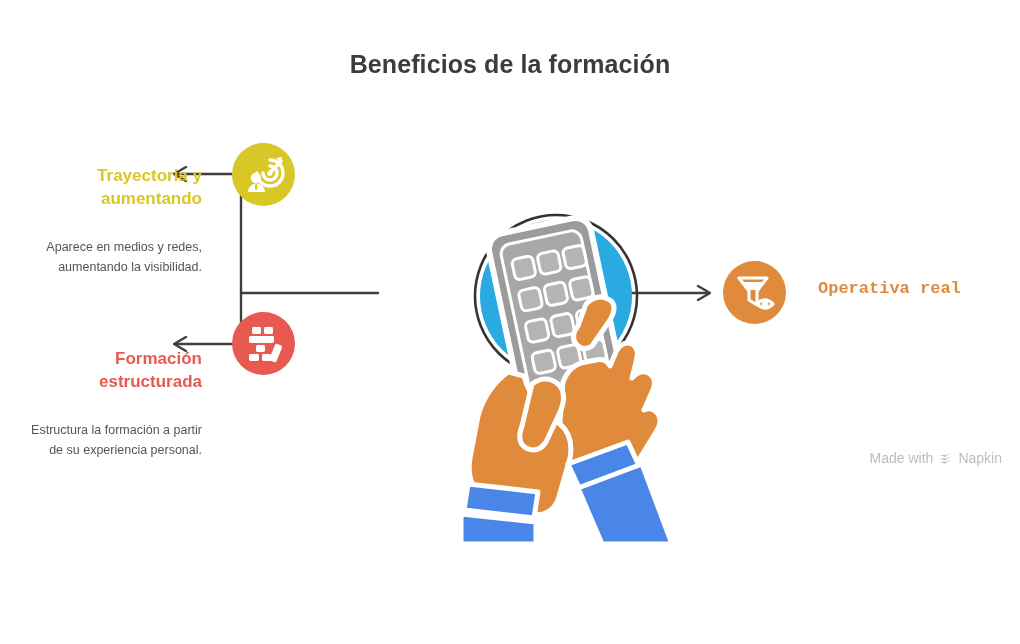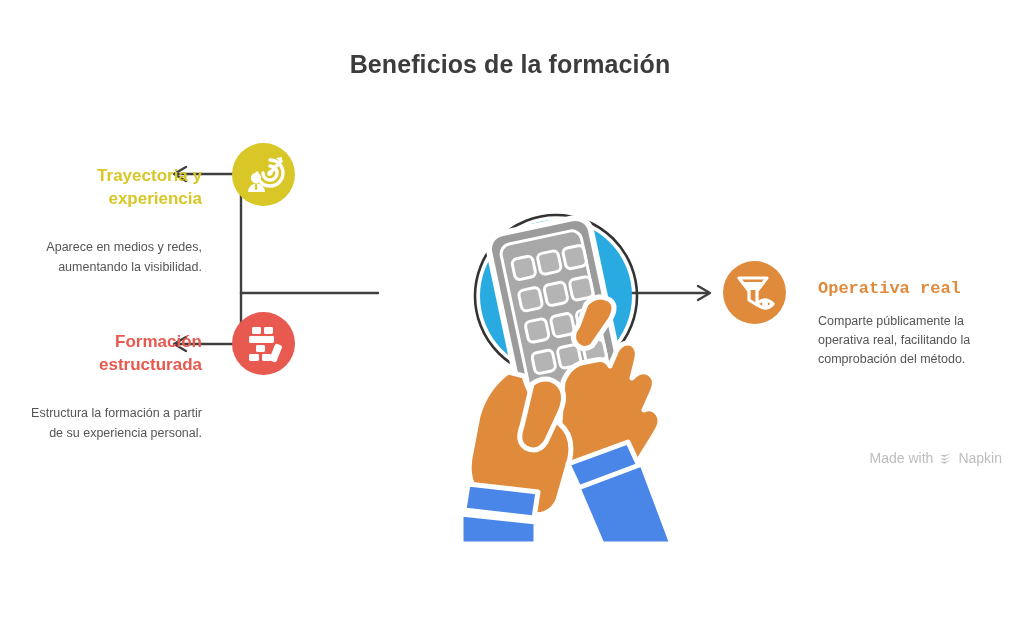--- a/index.html
+++ b/index.html
@@ -43,21 +43,21 @@
     font-weight: bold;
     line-height: 1.33;
   }
   .left-block .body {
     margin-top: 28px;
     font-size: 12.5px;
     line-height: 1.55;
     color: #555555;
   }
   #block-trayectoria { top: 165px; }
-  #block-formacion  { top: 331px; }
+  #block-formacion  { top: 348px; }
 
   
   .right-block {
     position: absolute;
     left: 818px;
     width: 185px;
     text-align: left;
   }
   .right-block .heading {
     font-size: 17px;
@@ -256,32 +256,31 @@
       <path d="M 5 6 L 33 6 L 23 19 L 23 33 L 15 28 L 15 19 Z" fill="none" stroke="#ffffff" stroke-width="3.2" stroke-linejoin="round"></path>
 
       <path d="M 9 10 L 29 10 L 22 18 L 16 18 Z" fill="#ffffff"></path>
 
       <path d="M 23 32 Q 31 24 39 32 Q 31 40 23 32 Z" fill="none" stroke="#ffffff" stroke-width="3.2" stroke-linejoin="round"></path>
       <circle cx="31" cy="32" r="3.1" fill="#ffffff"></circle>
     </svg>
   </div>
 
   <div class="left-block" id="block-trayectoria">
-    <div class="heading" style="color:#D9C627;">Trayectoria y experiencia</div>
+    <div class="heading" style="color:#D9C627;">Trayectoria y aumentando</div>
     <div class="body">Aparece en medios y redes, aumentando la visibilidad.</div>
   </div>
 
   <div class="left-block" id="block-formacion">
     <div class="heading" style="color:#E8594F;">Formación estructurada</div>
     <div class="body">Estructura la formación a partir de su experiencia personal.</div>
   </div>
 
   <div class="right-block" id="block-operativa">
     <div class="heading" style="color:#E08A3C;">Operativa real</div>
-    <div class="body">Comparte públicamente la operativa real, facilitando la comprobación del método.</div>
   </div>
 
   <div class="watermark">
     <span>Made with</span>
     <svg class="wm-logo" width="13" height="13" viewBox="0 0 13 13">
       <g fill="#bdbdbd">
         <path d="M 1 3 L 7 3 L 12 1.2 L 5.5 5 Z"></path>
         <path d="M 1 6.4 L 7 6.4 L 12 4.6 L 5.5 8.4 Z"></path>
         <path d="M 1 9.8 L 7 9.8 L 12 8 L 5.5 11.8 Z"></path>
       </g>

